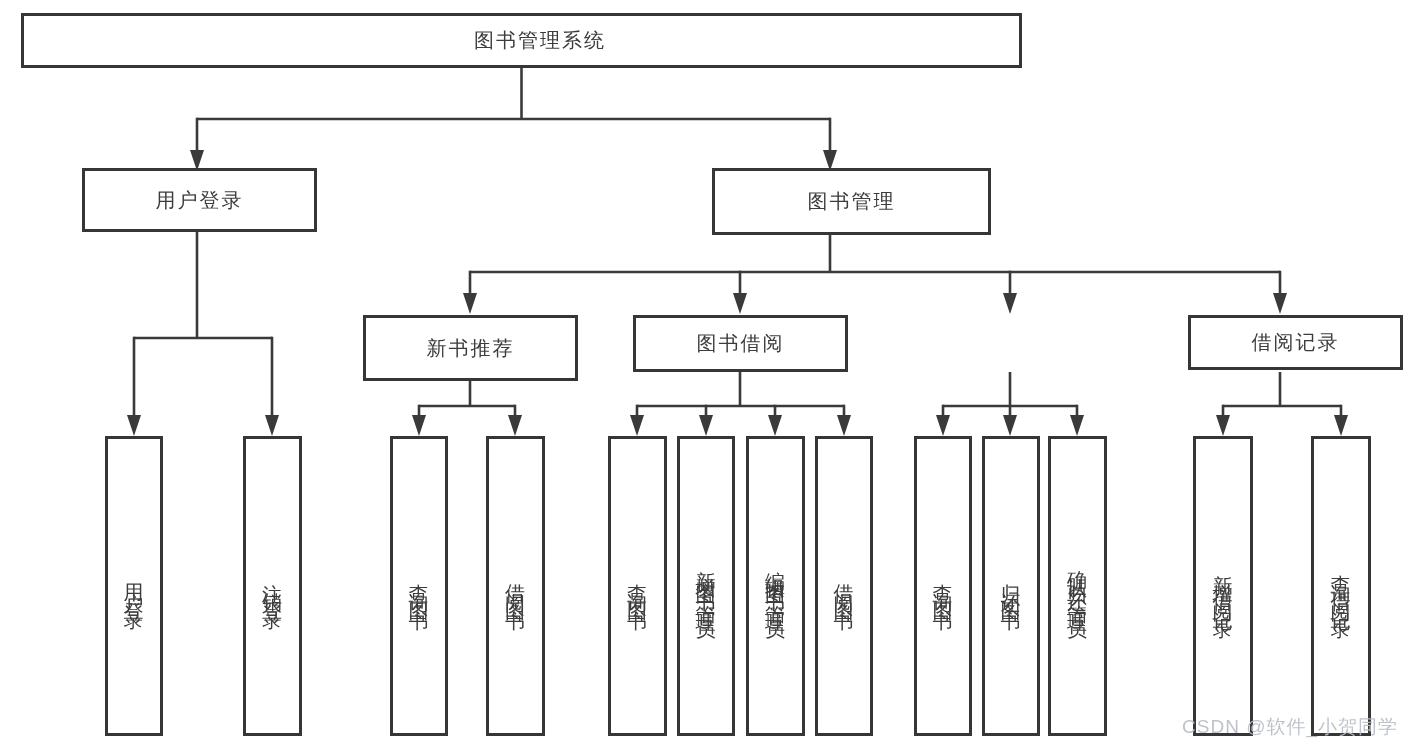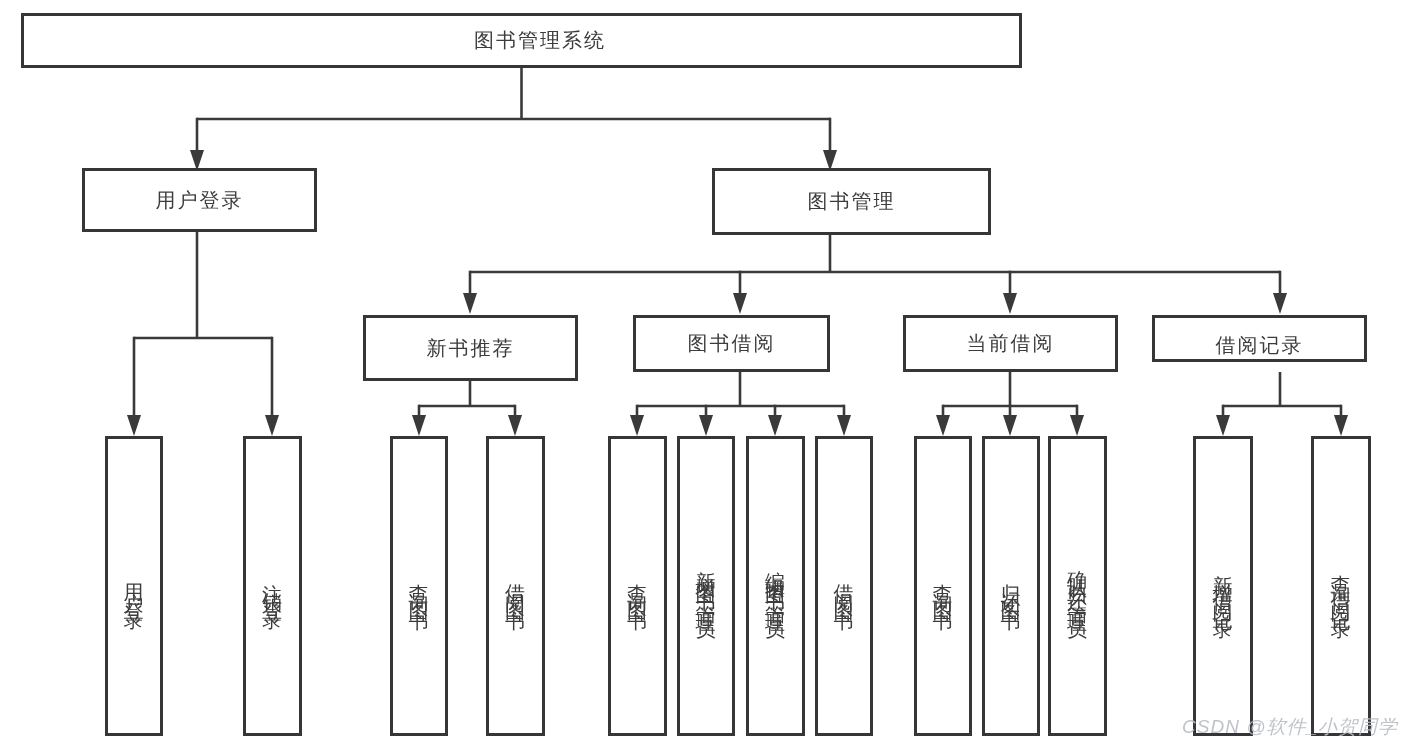--- a/index.html
+++ b/index.html
@@ -47,21 +47,20 @@
   }
   .watermark {
     position: absolute;
     right: 7px;
     bottom: 7px;
     font-size: 19px;
     color: #b9bec6;
     opacity: 0.92;
     letter-spacing: 1px;
     white-space: nowrap;
-    font-style: italic;
   }
 </style>
 </head>
 <body>
 
 <div class="canvas">
 
   <svg class="connector-layer" width="1405" height="747" viewBox="0 0 1405 747" stroke="#3a3a3a" stroke-width="2.6" fill="none">
 
     <line x1="521.5" y1="68" x2="521.5" y2="119"></line>
@@ -131,27 +130,24 @@
   <div class="node" style="left:82px; top:168px; width:235px; height:64px;">
     <span>用户登录</span>
   </div>
   <div class="node" style="left:712px; top:168px; width:279px; height:67px;">
     <span>图书管理</span>
   </div>
 
   <div class="node" style="left:363px; top:315px; width:215px; height:66px;">
     <span>新书推荐</span>
   </div>
-  <div class="node" style="left:633px; top:315px; width:197px; height:57px;">
+  <div class="node" style="left:633px; top:315px; width:215px; height:57px;">
     <span>图书借阅</span>
   </div>
-  <div class="node" style="left:903px; top:315px; width:215px; height:57px;">
-    <span>当前借阅</span>
-  </div>
-  <div class="node" style="left:1152px; top:315px; width:215px; height:47px;align-items:flex-end;">
+  <div class="node" style="left:1188px; top:315px; width:215px; height:55px;">
     <span>借阅记录</span>
   </div>
 
   <div class="node vnode" style="left:105px; top:436px; width:58px; height:300px;">
     <span class="vtext">用户登录</span>
   </div>
   <div class="node vnode" style="left:243px; top:436px; width:59px; height:300px;">
     <span class="vtext">注销登录</span>
   </div>
 

